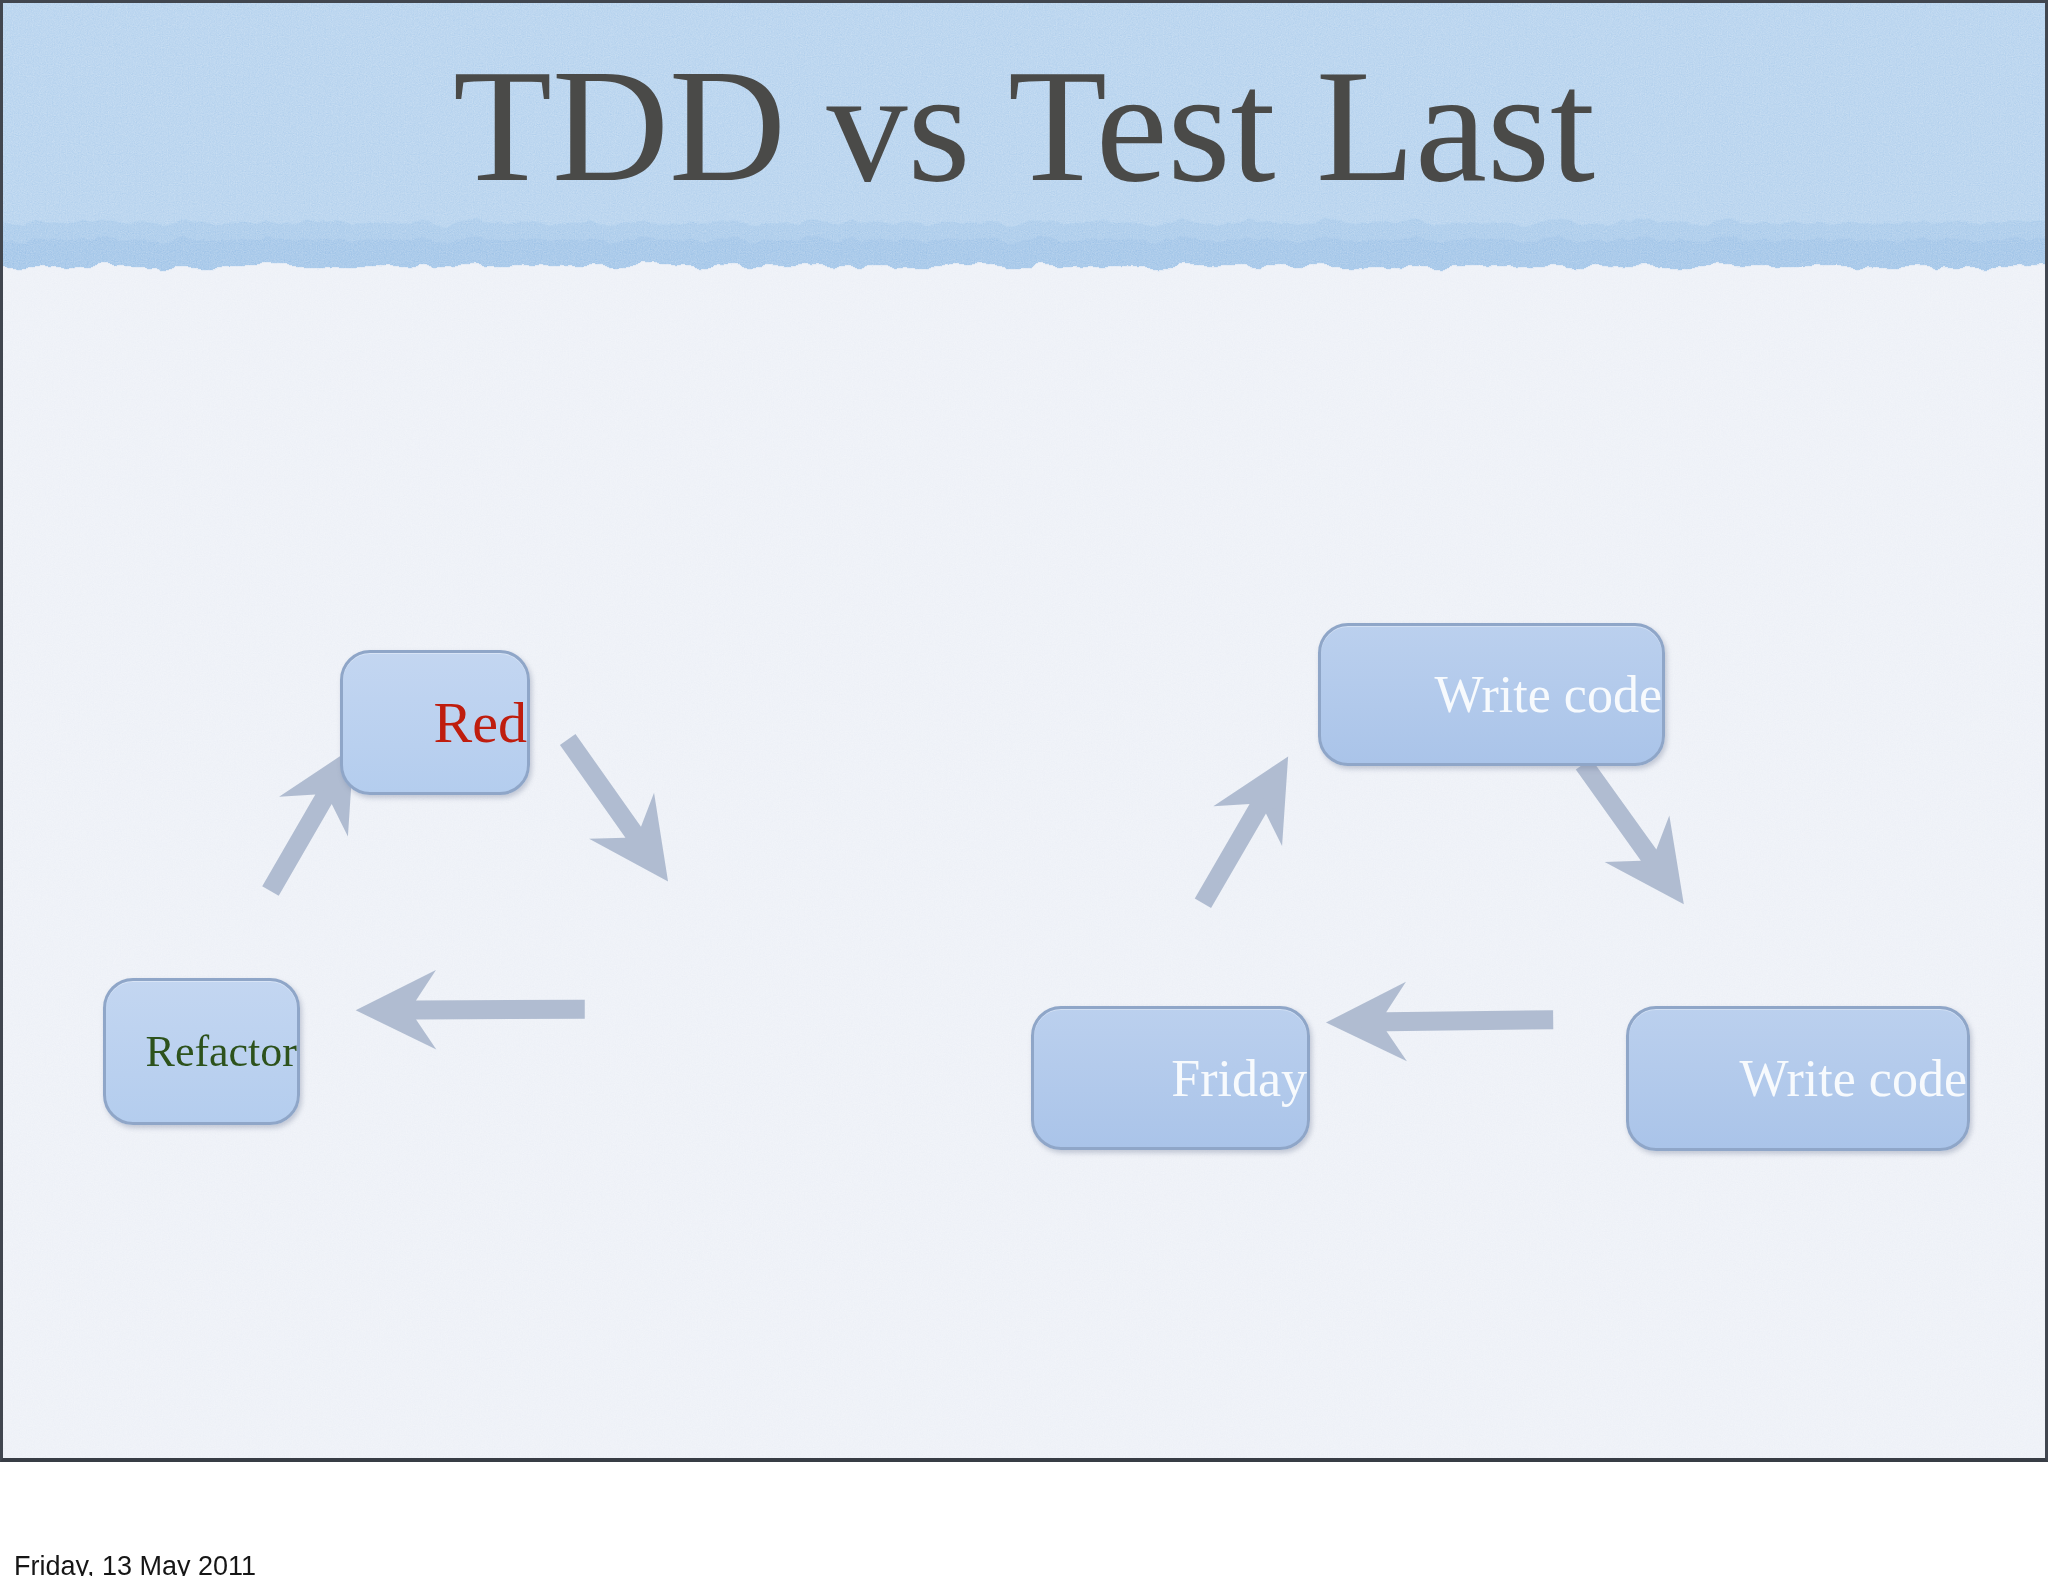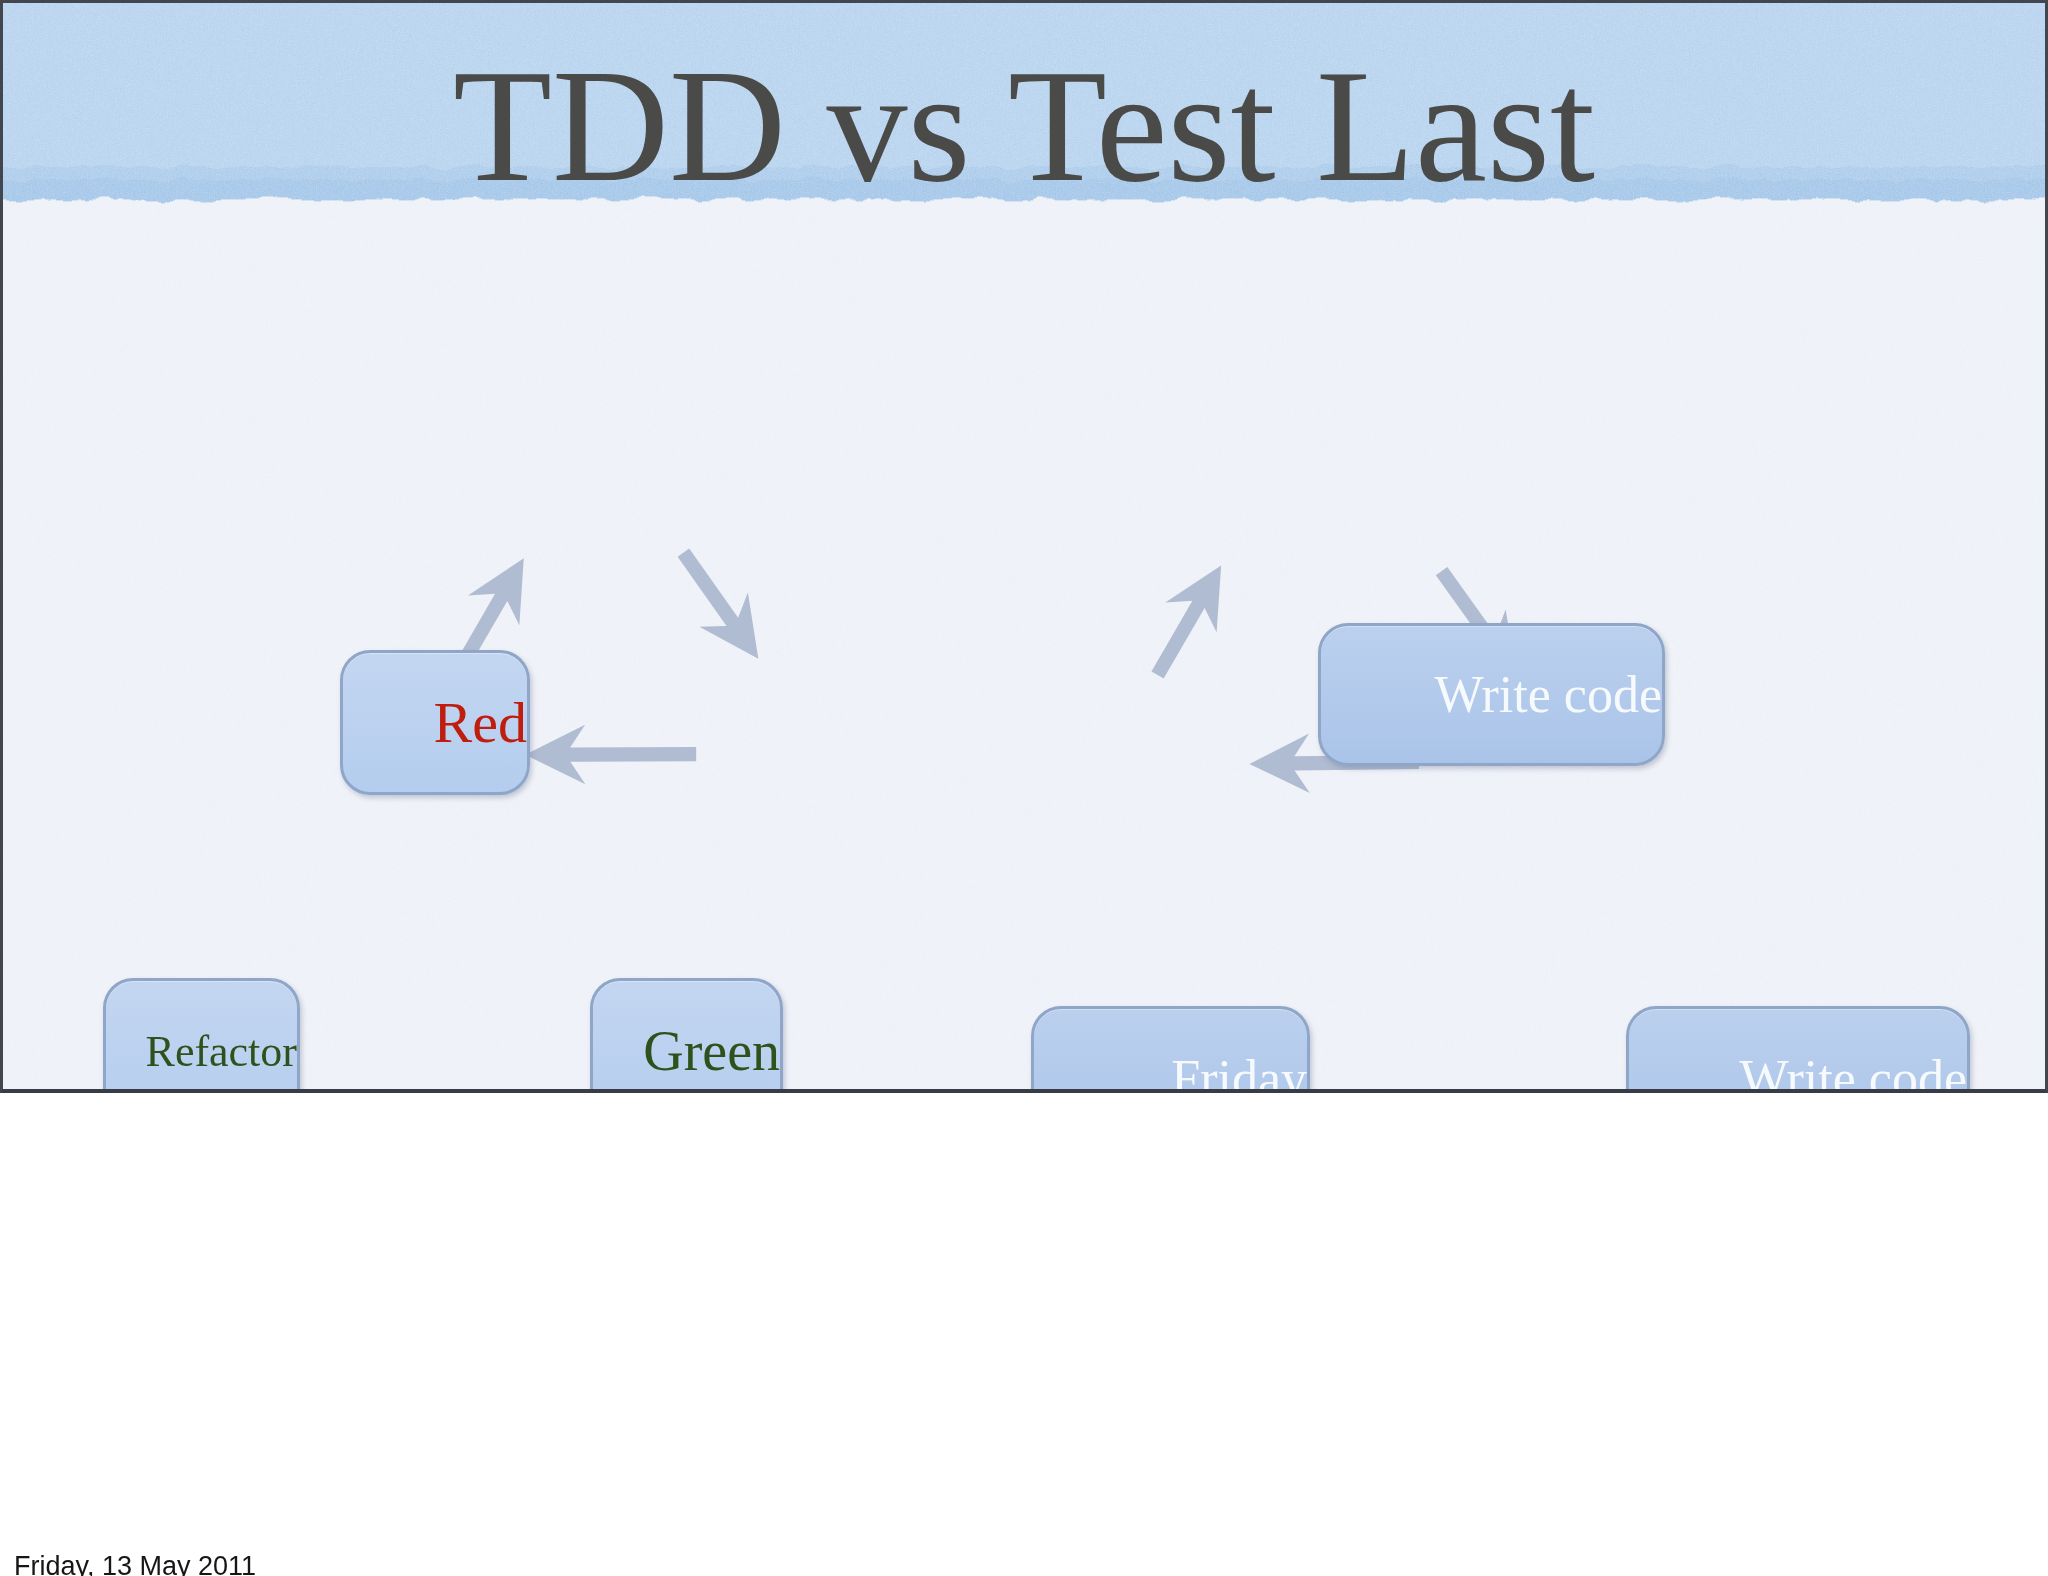--- a/index.html
+++ b/index.html
@@ -1,21 +1,21 @@
 <!DOCTYPE html>
 <html><head>
 <meta charset="utf-8">
 <style>
   html,body{margin:0;padding:0;}
   body{
     width:2048px;height:1576px;overflow:hidden;background:#ffffff;
     font-family:"Liberation Sans",sans-serif;position:relative;
   }
   .slide{
-    position:absolute;left:0;top:0;width:2048px;height:1093px;
+    position:absolute;left:0;top:0;width:2048px;height:1462px;
     box-sizing:border-box;
     border-left:3px solid #41464f;border-right:3px solid #41464f;
     border-top:3px solid #41464f;border-bottom:4px solid #383d45;
     background:#e9edf5;overflow:hidden;padding-left:40px;
   }
   .bg-svg{position:absolute;left:0;top:0;width:100%;height:100%;display:block;}
   .slide-title{
     position:absolute;left:0;top:42px;width:100%;
     text-align:center;
     font-family:"Liberation Serif","DejaVu Serif",serif;
@@ -75,23 +75,20 @@
         <polygon points="560.0,1053.0 381.7,1053.7 402.8,1021.6 318.0,1064.0 403.2,1105.6 381.8,1073.7 560.0,1073.0" fill="#a9b6cc" fill-opacity="0.9"></polygon>
         <polygon points="236.7,943.0 292.7,846.2 309.8,880.6 316.0,786.0 237.1,838.5 275.4,836.2 219.3,933.0" fill="#a9b6cc" fill-opacity="0.9"></polygon>
         <polygon points="1606.9,809.8 1675.7,906.0 1637.4,907.4 1721.0,952.0 1705.7,858.4 1692.0,894.3 1623.1,798.2" fill="#a9b6cc" fill-opacity="0.9"></polygon>
         <polygon points="1582.9,1064.0 1406.6,1066.2 1427.5,1033.9 1343.0,1077.0 1428.5,1117.9 1406.9,1086.2 1583.1,1084.0" fill="#a9b6cc" fill-opacity="0.9"></polygon>
         <polygon points="1221.6,956.0 1279.6,856.2 1296.6,890.6 1303.0,796.0 1224.0,848.4 1262.3,846.1 1204.4,946.0" fill="#a9b6cc" fill-opacity="0.9"></polygon>
       </svg>
 
   <div class="node" style="left: 337px; top: 647px; width: 190px; height: 145px; font-size: 58px; color: rgb(191, 29, 14); background: linear-gradient(rgb(195, 214, 241), rgb(180, 205, 238));">
         <span>Red</span>
       </div>
-      <div class="node" style="left: 587px; top: 975px; width: 193px; height: 145px; font-size: 56px; color: rgb(45, 82, 28); background: linear-gradient(rgb(195, 214, 241), rgb(180, 205, 238));">
-        <span>Green</span>
-      </div>
       <div class="node" style="left: 1315px; top: 620px; width: 347px; height: 143px; font-size: 52px; color: rgb(247, 250, 253); background: linear-gradient(rgb(187, 208, 238), rgb(170, 196, 233));">
         <span>Write code</span>
       </div>
       <div class="node" style="left: 100px; top: 975px; width: 197px; height: 147px; font-size: 44px; color: rgb(45, 82, 28); background: linear-gradient(rgb(195, 214, 241), rgb(180, 205, 238));">
         <span>Refactor</span>
       </div>
       <div class="node" style="left: 1623px; top: 1003px; width: 344px; height: 145px; font-size: 52px; color: rgb(247, 250, 253); background: linear-gradient(rgb(187, 208, 238), rgb(170, 196, 233));">
         <span>Write code</span>
       </div>
       <div class="node" style="left: 1028px; top: 1003px; width: 279px; height: 144px; font-size: 52px; color: rgb(247, 250, 253); background: linear-gradient(rgb(187, 208, 238), rgb(170, 196, 233));">

